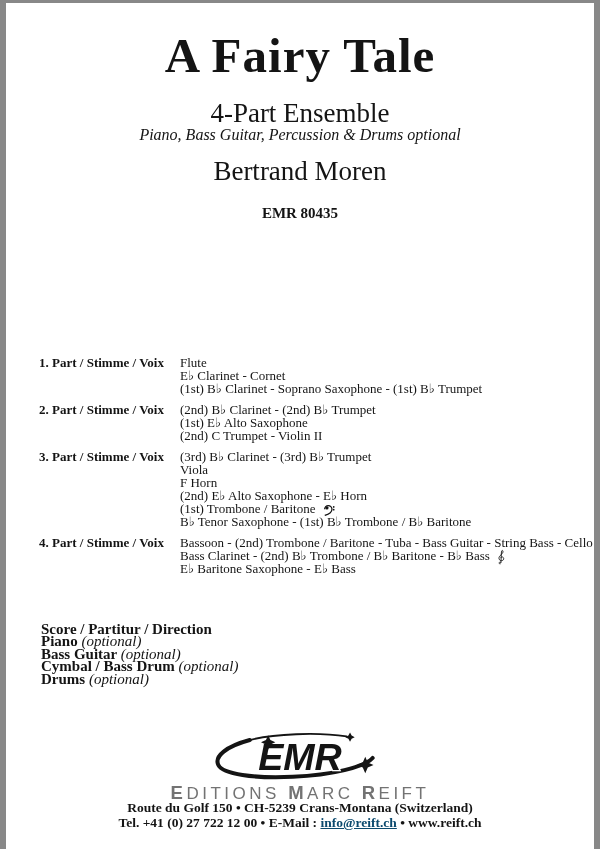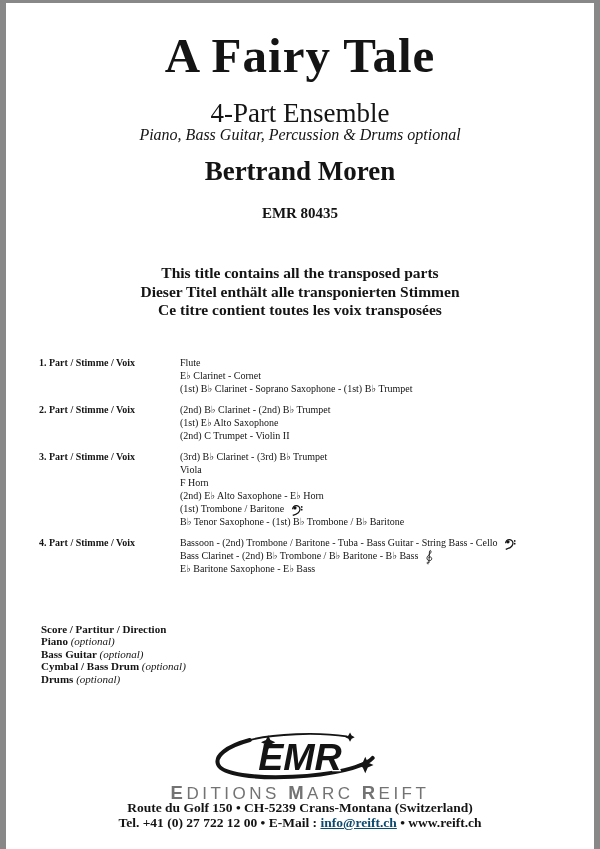--- a/index.html
+++ b/index.html
@@ -6,33 +6,33 @@
   #page{
     position:relative;width:588px;height:849px;margin:3px auto;background:#fff;
     font-family:"Liberation Serif","DejaVu Serif",serif;color:#141414;overflow:hidden;
   }
   .center{text-align:center;}
   .abs{position:absolute;left:0;right:0;}
 
   .title{top:28px;font-size:49px;font-weight:bold;letter-spacing:1px;line-height:1;}
   .subtitle{top:97px;font-size:27px;line-height:1;}
   .subnote{top:124px;font-size:16px;font-style:italic;line-height:1;}
-  .composer{top:155px;font-size:27px;font-weight:bold;line-height:1;}
+  .composer{top:155px;font-size:27px;font-weight:normal;line-height:1;}
   .catalog{top:203px;font-size:15px;font-weight:bold;line-height:1;}
 
   .notice{top:261px;font-size:15.5px;font-weight:bold;line-height:18.6px;}
 
-  .parts{position:absolute;top:353px;left:33px;right:16px;font-size:10px;}
+  .parts{position:absolute;top:353px;left:33px;right:16px;font-size:13px;}
   .part{display:flex;margin-bottom:8px;}
   .part-label{width:141px;flex:0 0 141px;font-weight:bold;line-height:13px;}
   .part-lines{flex:1;line-height:13px;white-space:nowrap;}
   .part-line{height:13px;}
   .clef{display:inline-block;vertical-align:middle;margin-left:4px;}
 
-  .extras{position:absolute;top:620px;left:35px;font-size:11px;line-height:12.5px;}
+  .extras{position:absolute;top:620px;left:35px;font-size:15px;line-height:12.5px;}
   .extra-line{height:12.4px;}
   .extra-name{font-weight:bold;}
   .extra-opt{font-style:italic;}
 
   .logo-wrap{top:729px;}
   .pubname{top:781px;font-family:"Liberation Sans","DejaVu Sans",sans-serif;
     font-size:17px;letter-spacing:3.5px;line-height:1;color:#737373;}
   .pubname .lead{font-weight:bold;font-size:18.5px;}
   .addr1{top:798px;font-size:13.5px;font-weight:bold;line-height:1;}
   .addr2{top:813px;font-size:13.5px;font-weight:bold;line-height:1;}
@@ -43,25 +43,20 @@
 <body>
 
 <div id="page">
 
   <div class="abs center title">A Fairy Tale</div>
   <div class="abs center subtitle">4-Part Ensemble</div>
   <div class="abs center subnote">Piano, Bass Guitar, Percussion &amp; Drums optional</div>
   <div class="abs center composer">Bertrand Moren</div>
   <div class="abs center catalog">EMR 80435</div>
 
-  <div class="abs center notice">
-    <div>This title contains all the transposed parts</div>
-    <div>Dieser Titel enthält alle transponierten Stimmen</div>
-    <div>Ce titre contient toutes les voix transposées</div>
-  </div>
 
   <div class="parts" id="parts">
     <div class="part">
       <div class="part-label">1. Part / Stimme / Voix</div>
       <div class="part-lines">
           <div class="part-line">Flute</div>
           <div class="part-line">E♭ Clarinet - Cornet</div>
           <div class="part-line">(1st) B♭ Clarinet - Soprano Saxophone - (1st) B♭ Trumpet</div>
         </div>
     </div>

